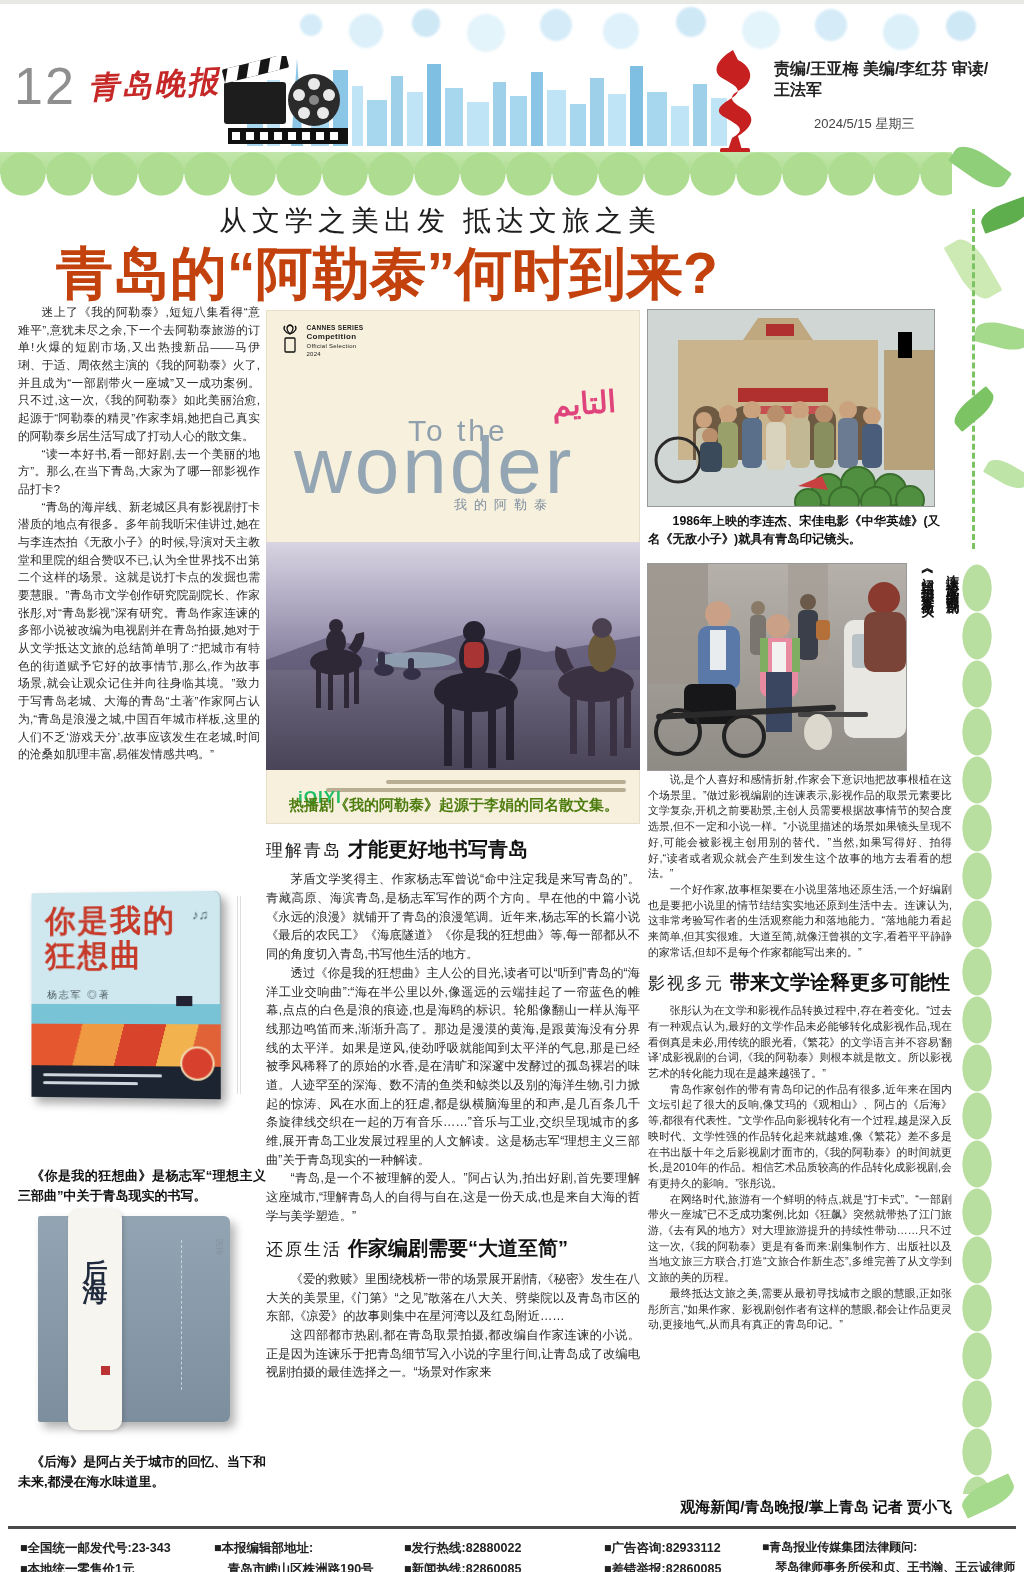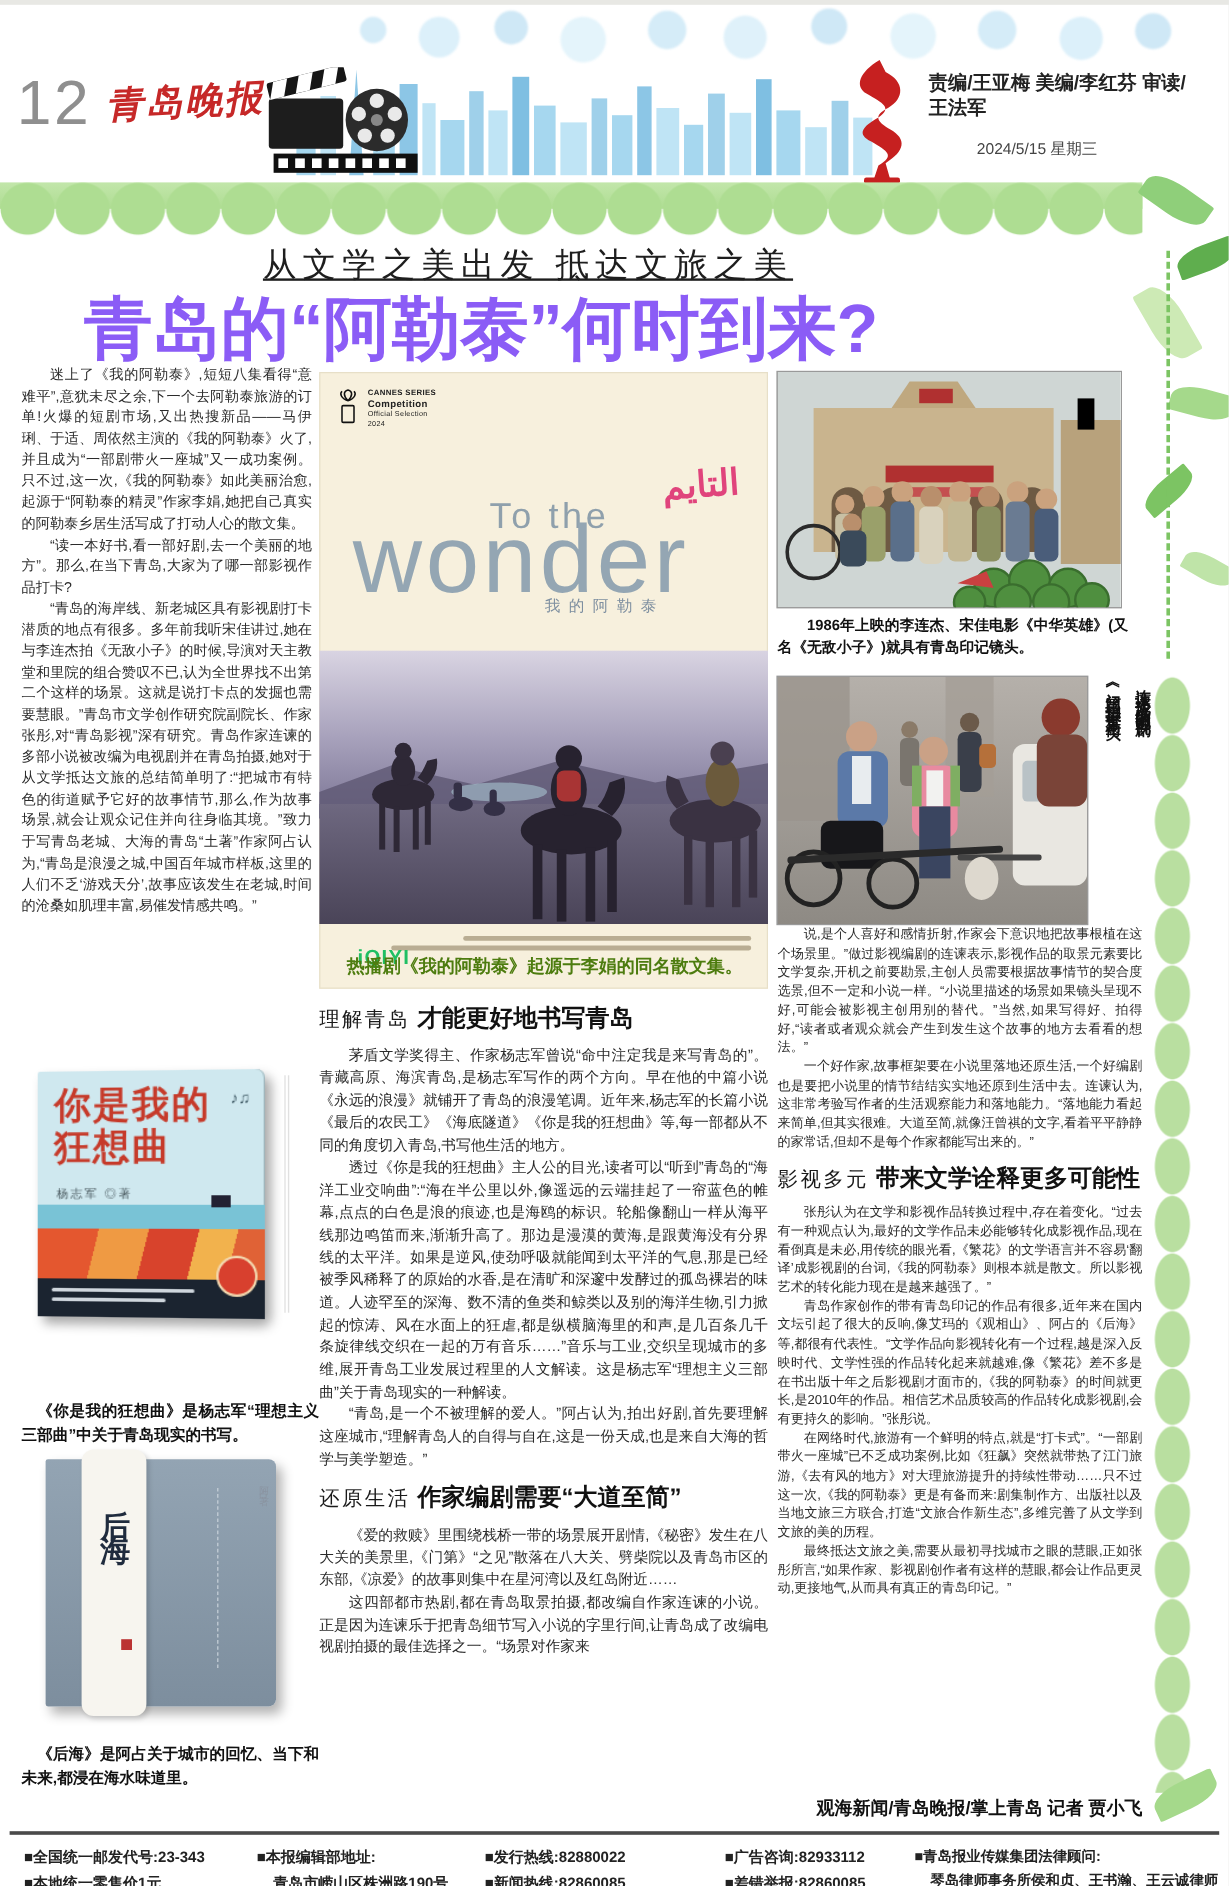--- a/index.html
+++ b/index.html
@@ -27,23 +27,23 @@
   .drip-border .bar{position:absolute;left:0;top:0;width:100%;height:22px;background:linear-gradient(#c2e6aa,#aedd92);}
   .drip-border .drips{position:absolute;left:0;top:0;width:100%;height:44px;
       background:radial-gradient(closest-side,#aedd92 96%,transparent) left top/46px 44px repeat-x;}
   .leaf{position:absolute;border-radius:50% 5% 50% 5%;}
   .side-wave{position:absolute;left:962px;top:560px;width:30px;height:930px;
       background:radial-gradient(closest-side,#b9dfa0 95%,transparent) left top/30px 48px repeat-y;}
   .dotline{position:absolute;left:972px;top:205px;height:340px;border-left:3px dashed #7cc463;}
 
   
   .kicker{position:absolute;left:170px;top:198px;width:540px;text-align:center;font-size:28px;
-          color:#1e1e1e;letter-spacing:5px;font-weight:500;text-decoration:underline;}
-  .headline{position:absolute;left:70px;top:232px;width:740px;font-size:57px;font-weight:900;
-            color:#8b5cf6;letter-spacing:0px;font-family:"Liberation Sans",sans-serif;}
+          color:#1e1e1e;letter-spacing:5px;font-weight:500;}
+  .headline{position:absolute;left:56px;top:232px;width:740px;font-size:57px;font-weight:900;
+            color:#c2410c;letter-spacing:0px;font-family:"Liberation Sans",sans-serif;}
 
   
   .bodytext p{margin:0;text-indent:2em;text-align:justify;}
   .leftcol{position:absolute;left:18px;top:300px;width:242px;height:580px;overflow:hidden;
            font-size:11.8px;line-height:1.5;}
   .midcol{position:absolute;left:266px;top:822px;width:374px;height:692px;overflow:hidden;
           font-size:12.3px;line-height:1.52;}
   .rightcol{position:absolute;left:648px;top:768px;width:304px;height:720px;overflow:hidden;
           font-size:10.9px;line-height:1.44;}
   .sec-head{margin:8px 0 6px;white-space:nowrap;}

